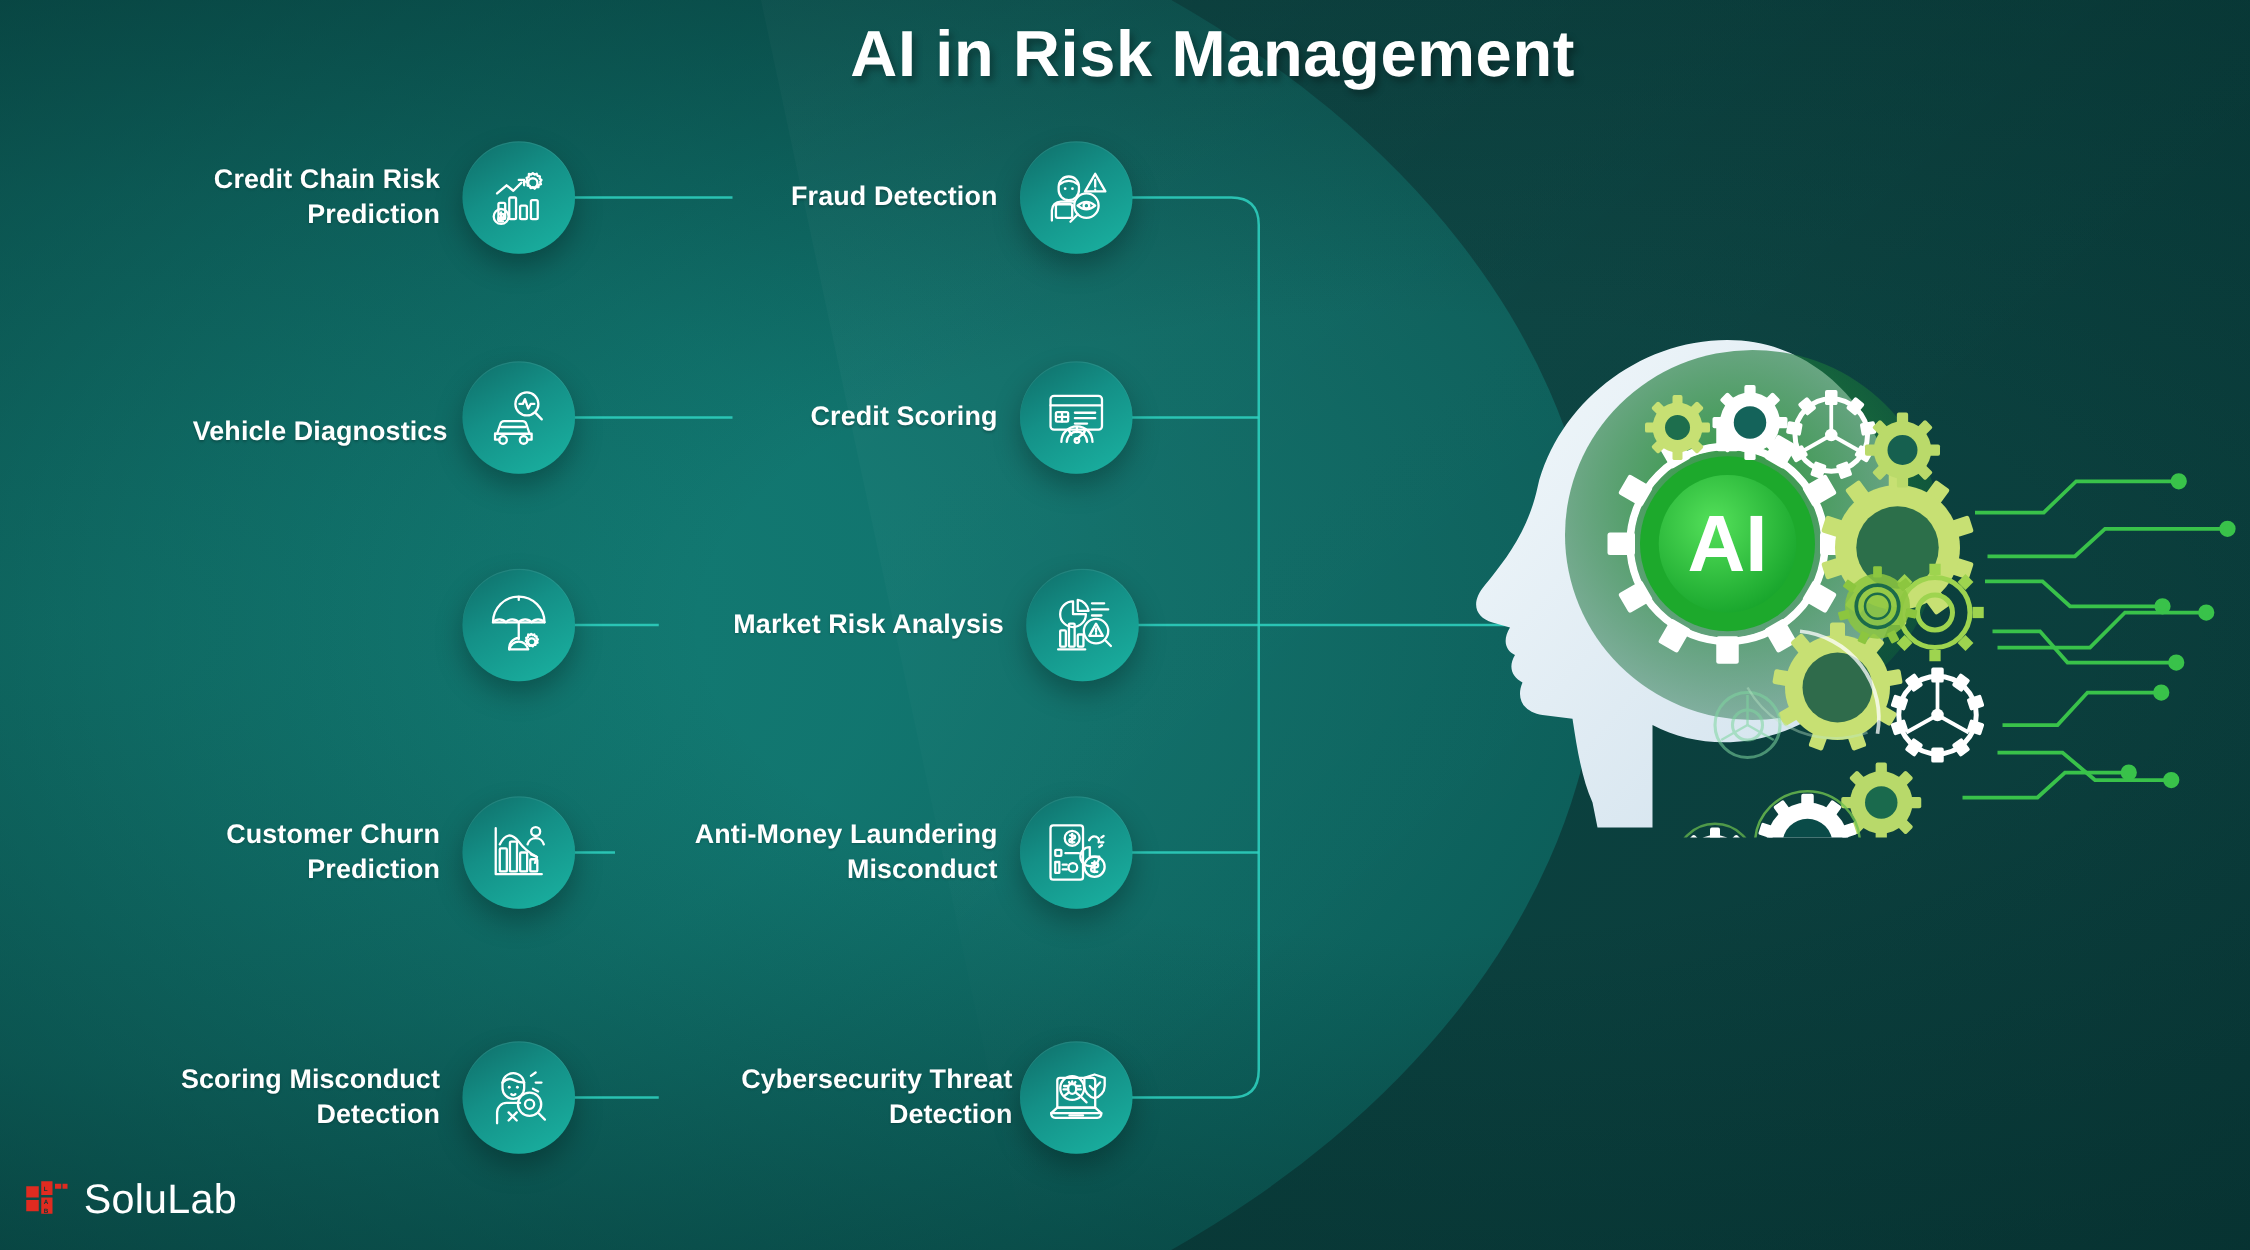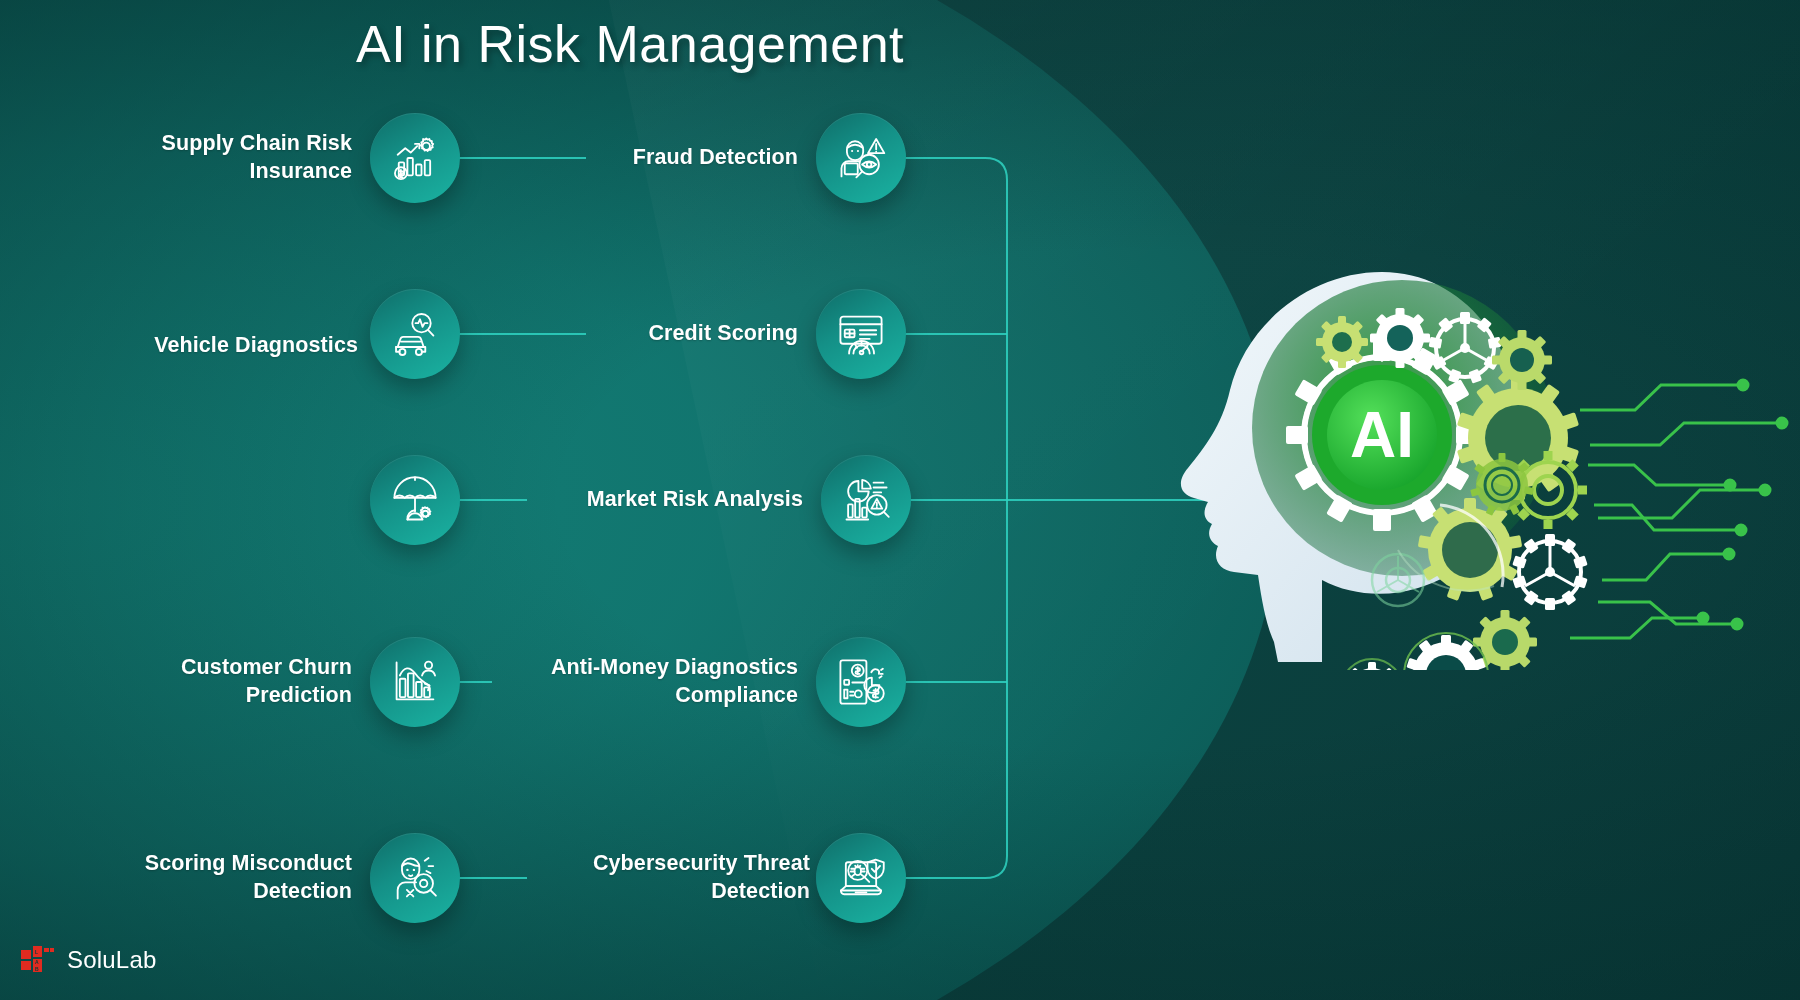--- a/index.html
+++ b/index.html
@@ -32,22 +32,22 @@
     transform:rotate(-12deg);
   }
   .bg-vignette{
     position:absolute; inset:0;
     background:radial-gradient(ellipse at 62% 50%, rgba(0,0,0,0) 35%, rgba(3,40,39,.55) 100%);
   }
 
   
   #title{
     position:absolute; left:0; top:14px; width:1260px;
-    text-align:center;
-    font-size:52px; font-weight:normal; color:#ffffff;
+    text-align:right;
+    font-size:52px; font-weight:bold; color:#ffffff;
     letter-spacing:.5px;
     text-shadow:3px 4px 6px rgba(0,0,0,.30);
     z-index:6;
   }
 
   
   .row{ position:absolute; height:100px; z-index:5; }
   .label{
     position:absolute; top:50%; transform:translateY(-50%);
     color:#ffffff; font-size:21.5px; font-weight:bold;
@@ -76,21 +76,21 @@
 
   
   #aihead{ position:absolute; left:1150px; top:250px; width:650px; height:420px; z-index:6; }
 
   
   #logo{
     position:absolute; left:20px; bottom:22px; z-index:8;
     display:flex; align-items:center; gap:11px;
   }
   #logo .mark{ width:36px; height:36px; display:block; }
-  #logo .wordmark{ color:#ffffff; font-size:24px; font-weight:500; letter-spacing:.2px; }
+  #logo .wordmark{ color:#ffffff; font-size:33px; font-weight:500; letter-spacing:.2px; }
 </style>
 </head>
 <body>
 
 <div id="canvas">
   <div class="bg-ellipse"></div>
   <div class="bg-sheen"></div>
   <div class="bg-vignette"></div>
 </div>
 
@@ -105,21 +105,21 @@
   <line x1="448" y1="878" x2="527" y2="878"></line>
 
   <path d="M 905 158 H 985 Q 1007 158 1007 180 V 500"></path>
   <path d="M 905 878 H 985 Q 1007 878 1007 856 V 500"></path>
   <line x1="905" y1="334" x2="1007" y2="334"></line>
   <line x1="905" y1="682" x2="1007" y2="682"></line>
   <line x1="905" y1="500" x2="1285" y2="500"></line>
 </svg>
 
 <div class="row" style="left:60px; top:108px; width:400px;">
-  <div class="label right-align" style="right:108px; width:260px;">Supply Chain Risk Insurance</div>
+  <div class="label right-align" style="right:108px; width:260px;">Credit Chain Risk Prediction</div>
   <div class="iconcircle" style="right:0;">
     <svg viewBox="0 0 48 48">
       <path d="M31.5 6.5 l1.6 .6 1.3-1.1 1.3 1.1 1.6-.6 .6 1.6 1.7 .3 -.2 1.7 1.4 1 -1 1.4 .6 1.6 -1.6 .6 -.3 1.7 -1.7-.2 -1.1 1.3 -1.3-1 -1.6 .6 -.6-1.6 -1.7-.3 .2-1.7 -1.3-1.1 1-1.3 -.6-1.6 1.6-.6z"></path>
       <circle cx="34.4" cy="13.2" r="3.4"></circle>
       <path d="M8 21 l7-6 5 4 6-6"></path>
       <path d="M24 11 h4 v4"></path>
       <rect x="9" y="28" width="5" height="12" rx="1"></rect>
       <rect x="17" y="24" width="5" height="16" rx="1"></rect>
       <rect x="25" y="30" width="5" height="10" rx="1"></rect>
       <rect x="33" y="26" width="5" height="14" rx="1"></rect>
@@ -248,21 +248,21 @@
       <rect x="20.5" y="31" width="4.2" height="9" rx=".7"></rect>
       <circle cx="34" cy="28.5" r="9"></circle>
       <path d="M34 23 l5 9h-10z"></path>
       <path d="M34 26.5 v2.6 M34 30.6 v.1" stroke-width="1.9"></path>
       <path d="M40.4 34.9 l4.6 4.6"></path>
     </svg>
   </div>
 </div>
 
 <div class="row" style="left:492px; top:632px; width:414px;">
-  <div class="label right-align" style="right:108px; width:290px;">Anti-Money Diagnostics Compliance</div>
+  <div class="label right-align" style="right:108px; width:290px;">Anti-Money Laundering Misconduct</div>
   <div class="iconcircle" style="right:0;">
     <svg viewBox="0 0 48 48">
       <rect x="5" y="4" width="24" height="40" rx="2"></rect>
       <circle cx="21" cy="13.5" r="5.5"></circle>
       <path d="M21 10.2 v6.6 M19.4 11.3 h2.4 a1.3 1.3 0 0 1 0 2.6 h-1.6 a1.3 1.3 0 0 0 0 2.6 h2.4"></path>
       <rect x="8.5" y="22" width="4.5" height="4.5" rx=".6"></rect>
       <path d="M16 24.5 h10"></path>
       <rect x="8.5" y="31" width="3" height="8"></rect>
       <path d="M14 33 h3 M14 36.5 h3"></path>
       <circle cx="21.5" cy="35" r="3.2"></circle>

